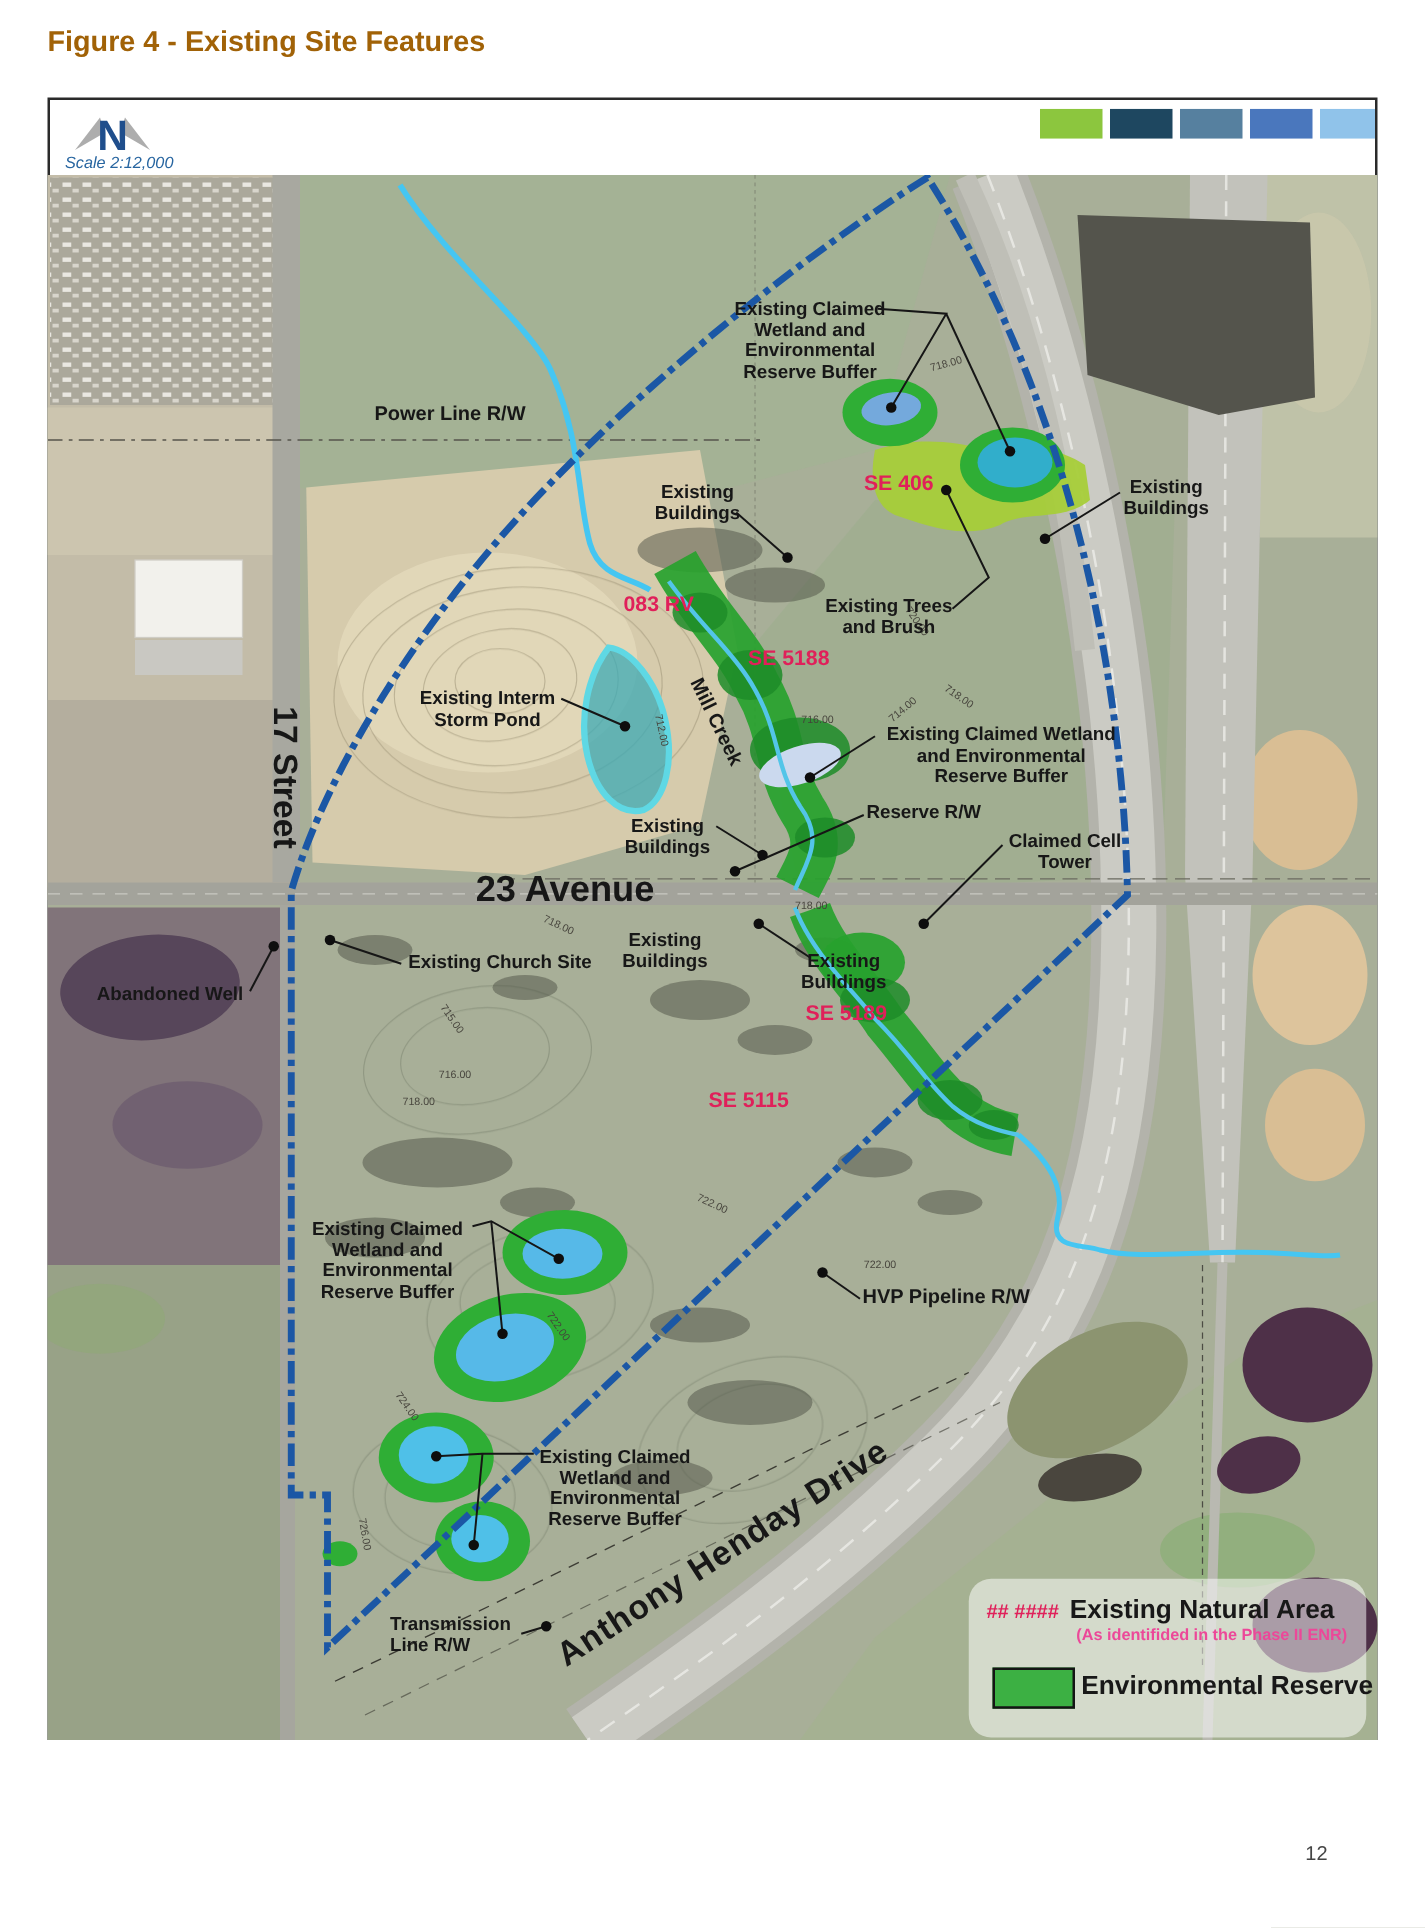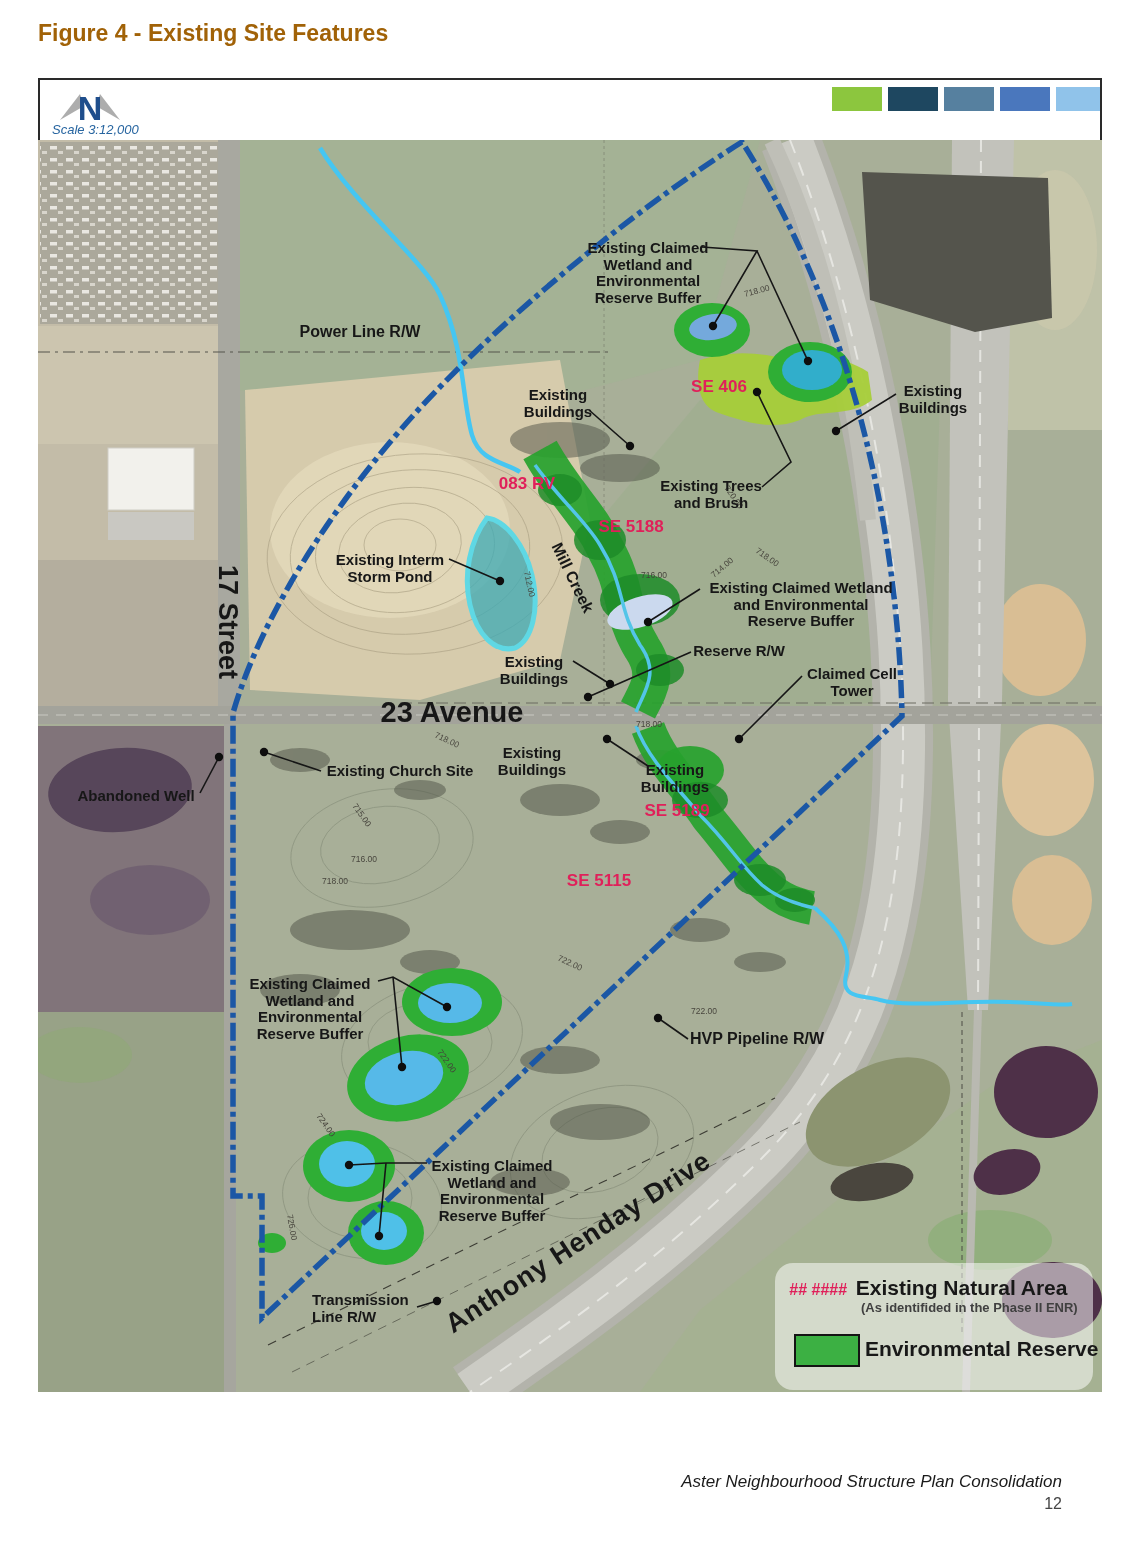--- a/index.html
+++ b/index.html
@@ -20,21 +20,21 @@
   .lbl.fs16{font-size:16px;}
   .lbl.leftalign{transform:none;text-align:left;}
   .ctr{font-family:"Liberation Sans",sans-serif;font-size:8.5px;fill:#44413a;opacity:.95;}
   .leader{fill:none;stroke:#161616;stroke-width:1.6;}
   .leaderdot{fill:#0e0e0e;}
   
   .legend{position:absolute;left:775px;top:1263px;width:318px;height:127px;background:rgba(255,255,255,0.52);border-radius:18px;}
   .leg-row1{position:absolute;left:14px;top:13px;white-space:nowrap;}
   .leg-code{font-size:16px;font-weight:bold;font-style:italic;color:#E0205A;margin-right:9px;}
   .leg-title{font-size:21px;font-weight:bold;color:#181818;}
-  .leg-sub{position:absolute;left:86px;top:37px;font-size:13px;font-weight:bold;color:#404040;}
+  .leg-sub{position:absolute;left:86px;top:37px;font-size:13px;font-weight:bold;color:#ec4899;}
   .leg-swatch{position:absolute;left:19px;top:71px;width:62px;height:29px;background:#3CB043;border:2px solid #141414;}
   .leg-row2{position:absolute;left:90px;top:74px;white-space:nowrap;}
   
   .footer{position:absolute;right:78px;top:1472px;text-align:right;}
   .footer-line{font-size:17px;font-style:italic;color:#1a1a1a;}
   .pageno{font-size:16px;color:#454545;margin-top:3px;}
 </style>
 </head>
 <body>
 
@@ -241,21 +241,21 @@
       <polyline points="417,1307 437,1301" class="leader"></polyline>
       <circle cx="437" cy="1301" r="4.2" class="leaderdot"></circle>
     </g>
 </svg>
 
 <svg class="north-logo" viewBox="0 0 64 40" xmlns="http://www.w3.org/2000/svg">
   <polygon points="2,34 22,8 26,20" fill="#ADADAD"></polygon>
   <polygon points="62,34 42,8 38,20" fill="#ADADAD"></polygon>
   <text x="32" y="34" text-anchor="middle" font-family="Liberation Sans, sans-serif" font-size="34" font-weight="bold" fill="#1F4E8C">N</text>
 </svg>
-<div class="scale-label">Scale 3:12,000</div>
+<div class="scale-label">Scale 2:12,000</div>
 <div class="swatch-row" id="swatch-row"><span class="swatch" style="background: rgb(140, 198, 62);"></span><span class="swatch" style="background: rgb(30, 71, 96);"></span><span class="swatch" style="background: rgb(86, 128, 159);"></span><span class="swatch" style="background: rgb(74, 119, 189);"></span><span class="swatch" style="background: rgb(144, 195, 234);"></span></div>
 
 <div class="lbl fs16" style="left:360px;top:332px">Power Line R/W</div>
 <div class="lbl" style="left:648px;top:273px">Existing Claimed
 Wetland and
 Environmental
 Reserve Buffer</div>
 <div class="lbl" style="left:558px;top:403px">Existing
 Buildings</div>
 <div class="lbl" style="left:933px;top:399px">Existing
@@ -304,15 +304,14 @@
     <span class="leg-code">## ####</span><span class="leg-title">Existing Natural Area</span>
   </div>
   <div class="leg-sub">(As identifided in the Phase II ENR)</div>
   <span class="leg-swatch"></span>
   <div class="leg-row2">
     <span class="leg-title">Environmental Reserve</span>
   </div>
 </div>
 
 <div class="footer">
-  <div class="footer-line">Aster Neighbourhood Structure Plan Consolidation</div>
   <div class="pageno">12</div>
 </div>
 
 </body></html>

